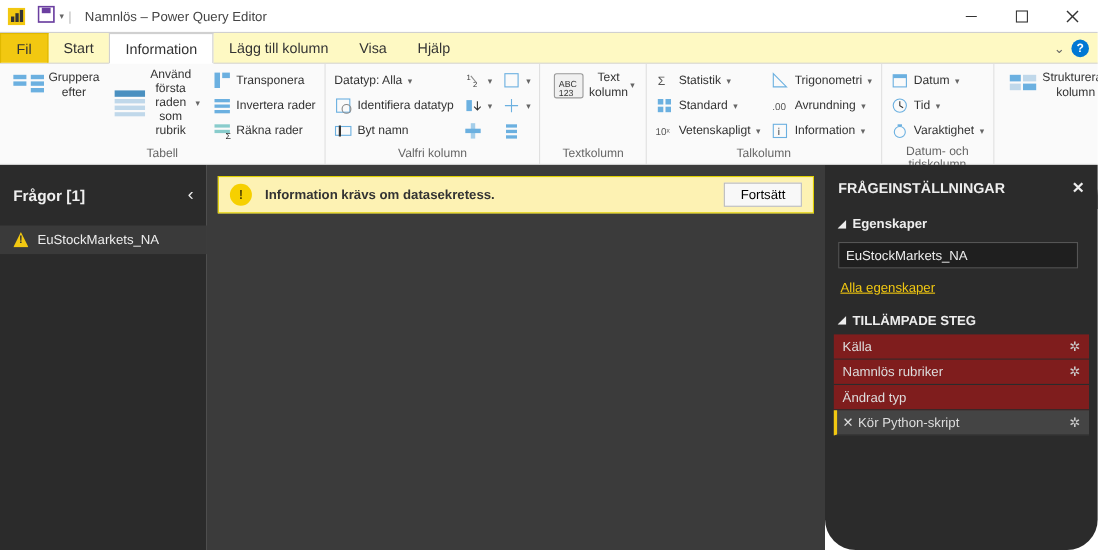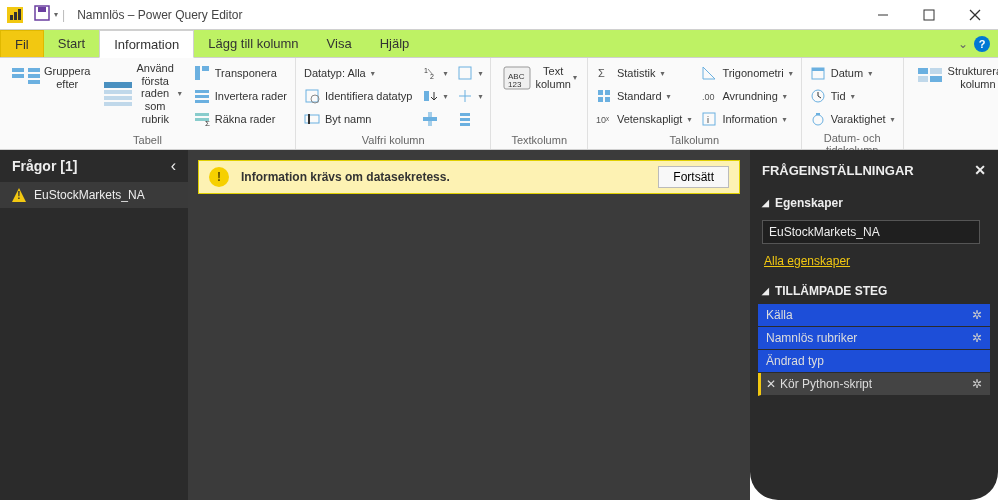--- a/index.html
+++ b/index.html
@@ -7,21 +7,21 @@
 
   
   .titlebar { height:30px; display:flex; align-items:center; border-bottom:1px solid #d0d0d0; background:#fff; }
   .titlebar .brand { width:30px; display:flex; align-items:center; justify-content:center; }
   .titlebar .qat { display:flex; align-items:center; gap:4px; padding:0 4px; }
   .titlebar .title { flex:1; text-align:left; padding-left:8px; font-size:12px; color:#444; }
   .titlebar .wincontrols { display:flex; }
   .titlebar .wincontrols span { width:46px; height:30px; display:flex; align-items:center; justify-content:center; font-size:12px; }
 
   
-  .tabs { height:28px; display:flex; align-items:stretch; background:#bef264; border-bottom:1px solid #d0d0d0; }
+  .tabs { height:28px; display:flex; align-items:stretch; background:#fef9c3; border-bottom:1px solid #d0d0d0; }
   .tab { padding:0 14px; display:flex; align-items:center; font-size:13px; cursor:pointer; }
   .tab.fil { background:#f2c811; color:#333; font-weight:500; border:1px solid #e0b800; border-bottom:none; }
   .tab.active { border:1px solid #d0d0d0; border-bottom:1px solid #fff; background:#fff; margin-bottom:-1px; }
   .tabs .help { margin-left:auto; display:flex; align-items:center; padding-right:8px; gap:6px; }
   .helpcircle { width:16px; height:16px; border-radius:50%; background:#0078d4; color:#fff; display:flex; align-items:center; justify-content:center; font-size:11px; font-weight:bold; }
 
   
   .ribbon { height:92px; background:#fafafa; border-bottom:1px solid #d0d0d0; display:flex; font-size:11px; }
   .rgroup { border-right:1px solid #e0e0e0; display:flex; flex-direction:column; padding:2px 4px 0; }
   .rgroup .body { flex:1; display:flex; align-items:flex-start; gap:2px; }
@@ -29,37 +29,37 @@
   .bigbtn { display:flex; align-items:center; justify-content:flex-start; padding:2px 6px; gap:2px; cursor:pointer; text-align:center; line-height:1.15; }
   .bigbtn .ico { width:32px; height:32px; display:flex; align-items:center; justify-content:center; }
   .smallcol { display:flex; flex-direction:column; gap:1px; padding-top:2px; }
   .smallbtn { display:flex; align-items:center; gap:5px; padding:1px 4px; height:22px; cursor:pointer; white-space:nowrap; }
   .smallbtn .sico { width:16px; height:16px; display:flex; align-items:center; justify-content:center; }
   .dcaret { font-size:8px; color:#666; }
 
   
   .main { display:flex; height:350px; }
   .qpanel { width:188px; background:#2b2b2b; color:#eee; display:flex; flex-direction:column; }
-  .qpanel .hdr { height:32px; display:flex; align-items:center; justify-content:space-between; padding:0 12px; font-size:14px; font-weight:bold; }
+  .qpanel .hdr { height:55px; display:flex; align-items:center; justify-content:space-between; padding:0 12px; font-size:14px; font-weight:bold; }
   .qitem { display:flex; align-items:center; gap:8px; padding:6px 12px; background:#3a3a3a; font-size:12px; }
   .warnico { width:14px; height:14px; background:#f2c811; color:#333; display:flex; align-items:center; justify-content:center; font-size:10px; font-weight:bold; clip-path:polygon(50% 0,100% 100%,0 100%); }
 
   .center { flex:1; background:#3b3b3b; display:flex; flex-direction:column; }
   .infobar { margin:10px; background:#fdf2b3; border:1px solid #e0d000; display:flex; align-items:center; gap:12px; padding:5px 10px; color:#333; font-size:12px; }
   .infobar .wcircle { width:20px; height:20px; border-radius:50%; background:#f6d000; color:#5a4a00; display:flex; align-items:center; justify-content:center; font-weight:bold; }
   .infobar button { padding:3px 14px; background:#f8f8f8; border:1px solid #bbb; cursor:pointer; font-size:12px; }
 
   .settings { width:248px; background:#2b2b2b; color:#eee; display:flex; flex-direction:column; padding:0;border-radius:28px; }
   .settings .shdr { height:40px; display:flex; align-items:center; justify-content:space-between; padding:0 12px; font-size:13px; font-weight:bold; background:#2b2b2b; }
   .settings .sect { padding:6px 12px; font-size:12px; font-weight:bold; display:flex; align-items:center; gap:6px; }
   .settings .label { padding:2px 14px; font-size:11px; color:#ccc; }
   .settings input { margin:4px 12px; width:218px; background:#1f1f1f; border:1px solid #555; color:#eee; padding:4px 6px; font-size:12px; }
   .settings a { display:block; padding:6px 14px 10px; color:#f2c811; text-decoration:underline; font-size:12px; }
   .steps { margin:0 8px; }
-  .step { display:flex; align-items:center; justify-content:space-between; padding:4px 8px; font-size:12px; color:#ddd; background:#1d4ed8; border-bottom:1px solid #2b2b2b; }
+  .step { display:flex; align-items:center; justify-content:space-between; padding:4px 8px; font-size:12px; color:#ddd; background:#7f1d1d; border-bottom:1px solid #2b2b2b; }
   .step.active { background:#444; border-left:3px solid #f2c811; padding-left:5px; }
   .gearico { color:#ccc; font-size:12px; }
   .closex { font-size:14px; cursor:pointer; }
   .tri { font-size:9px; }
   .chev { font-size:16px; font-weight:normal; }
 </style>
 </head>
 <body>
 
 <div class="titlebar">

